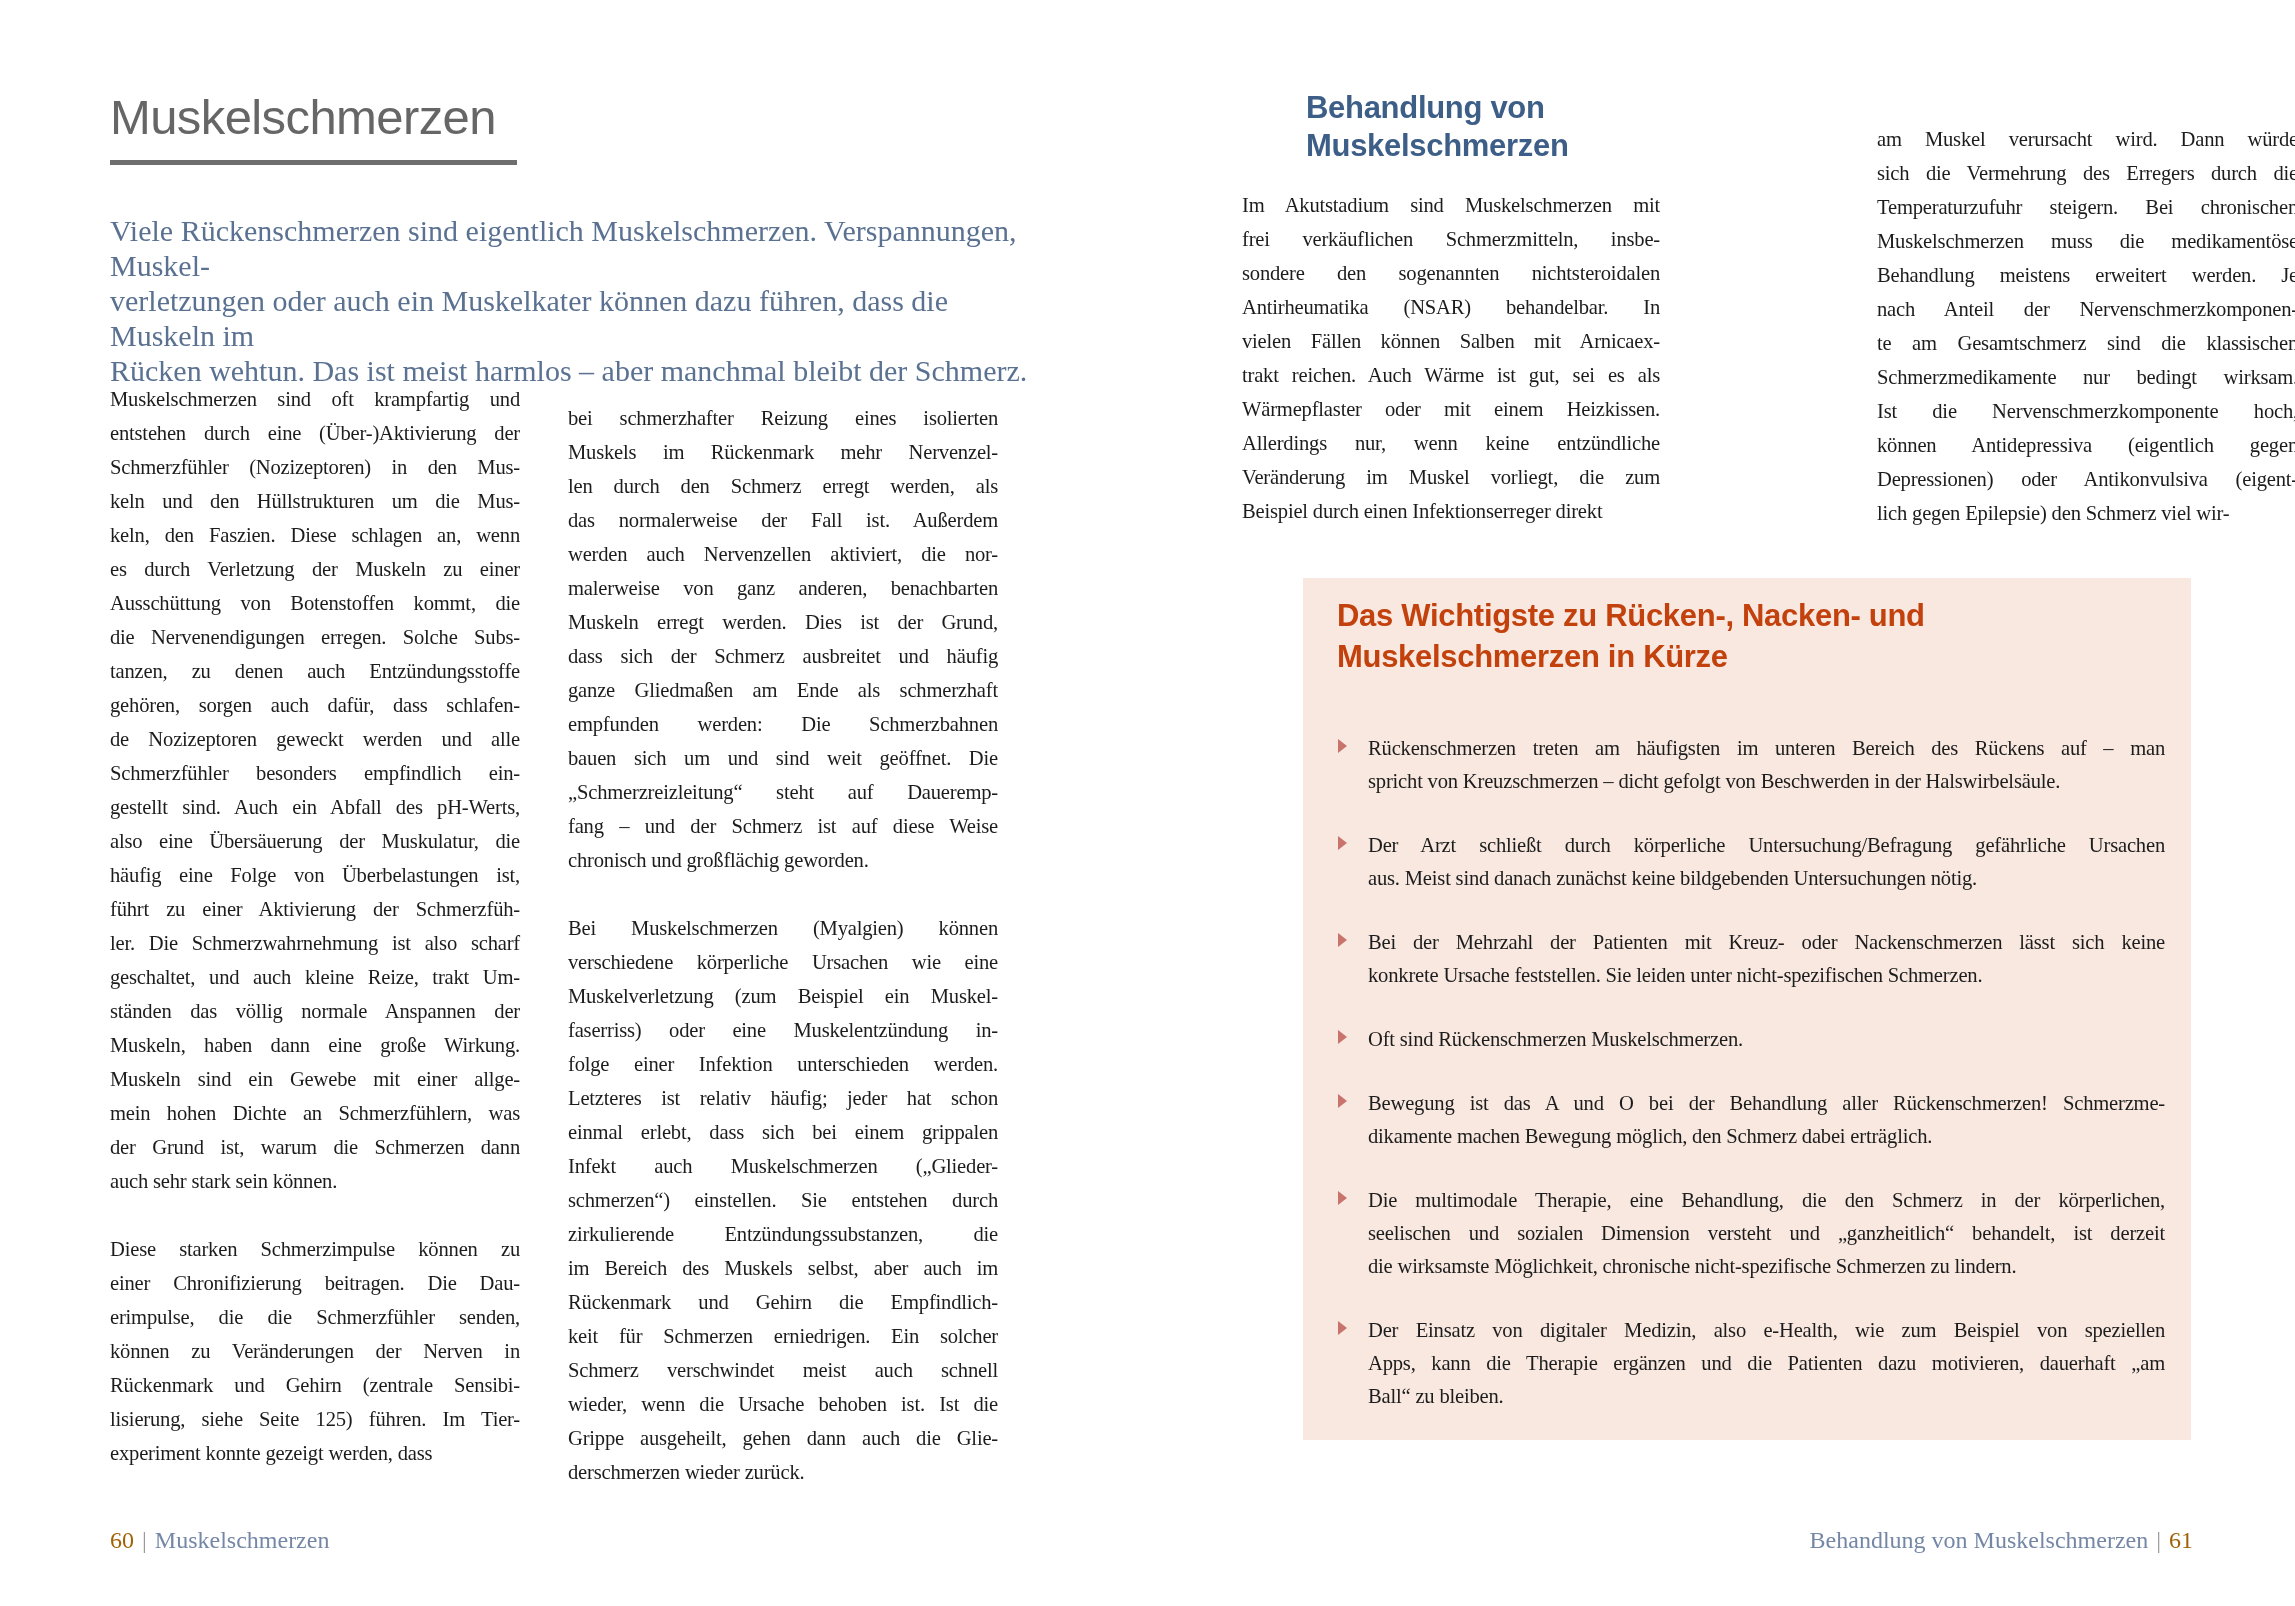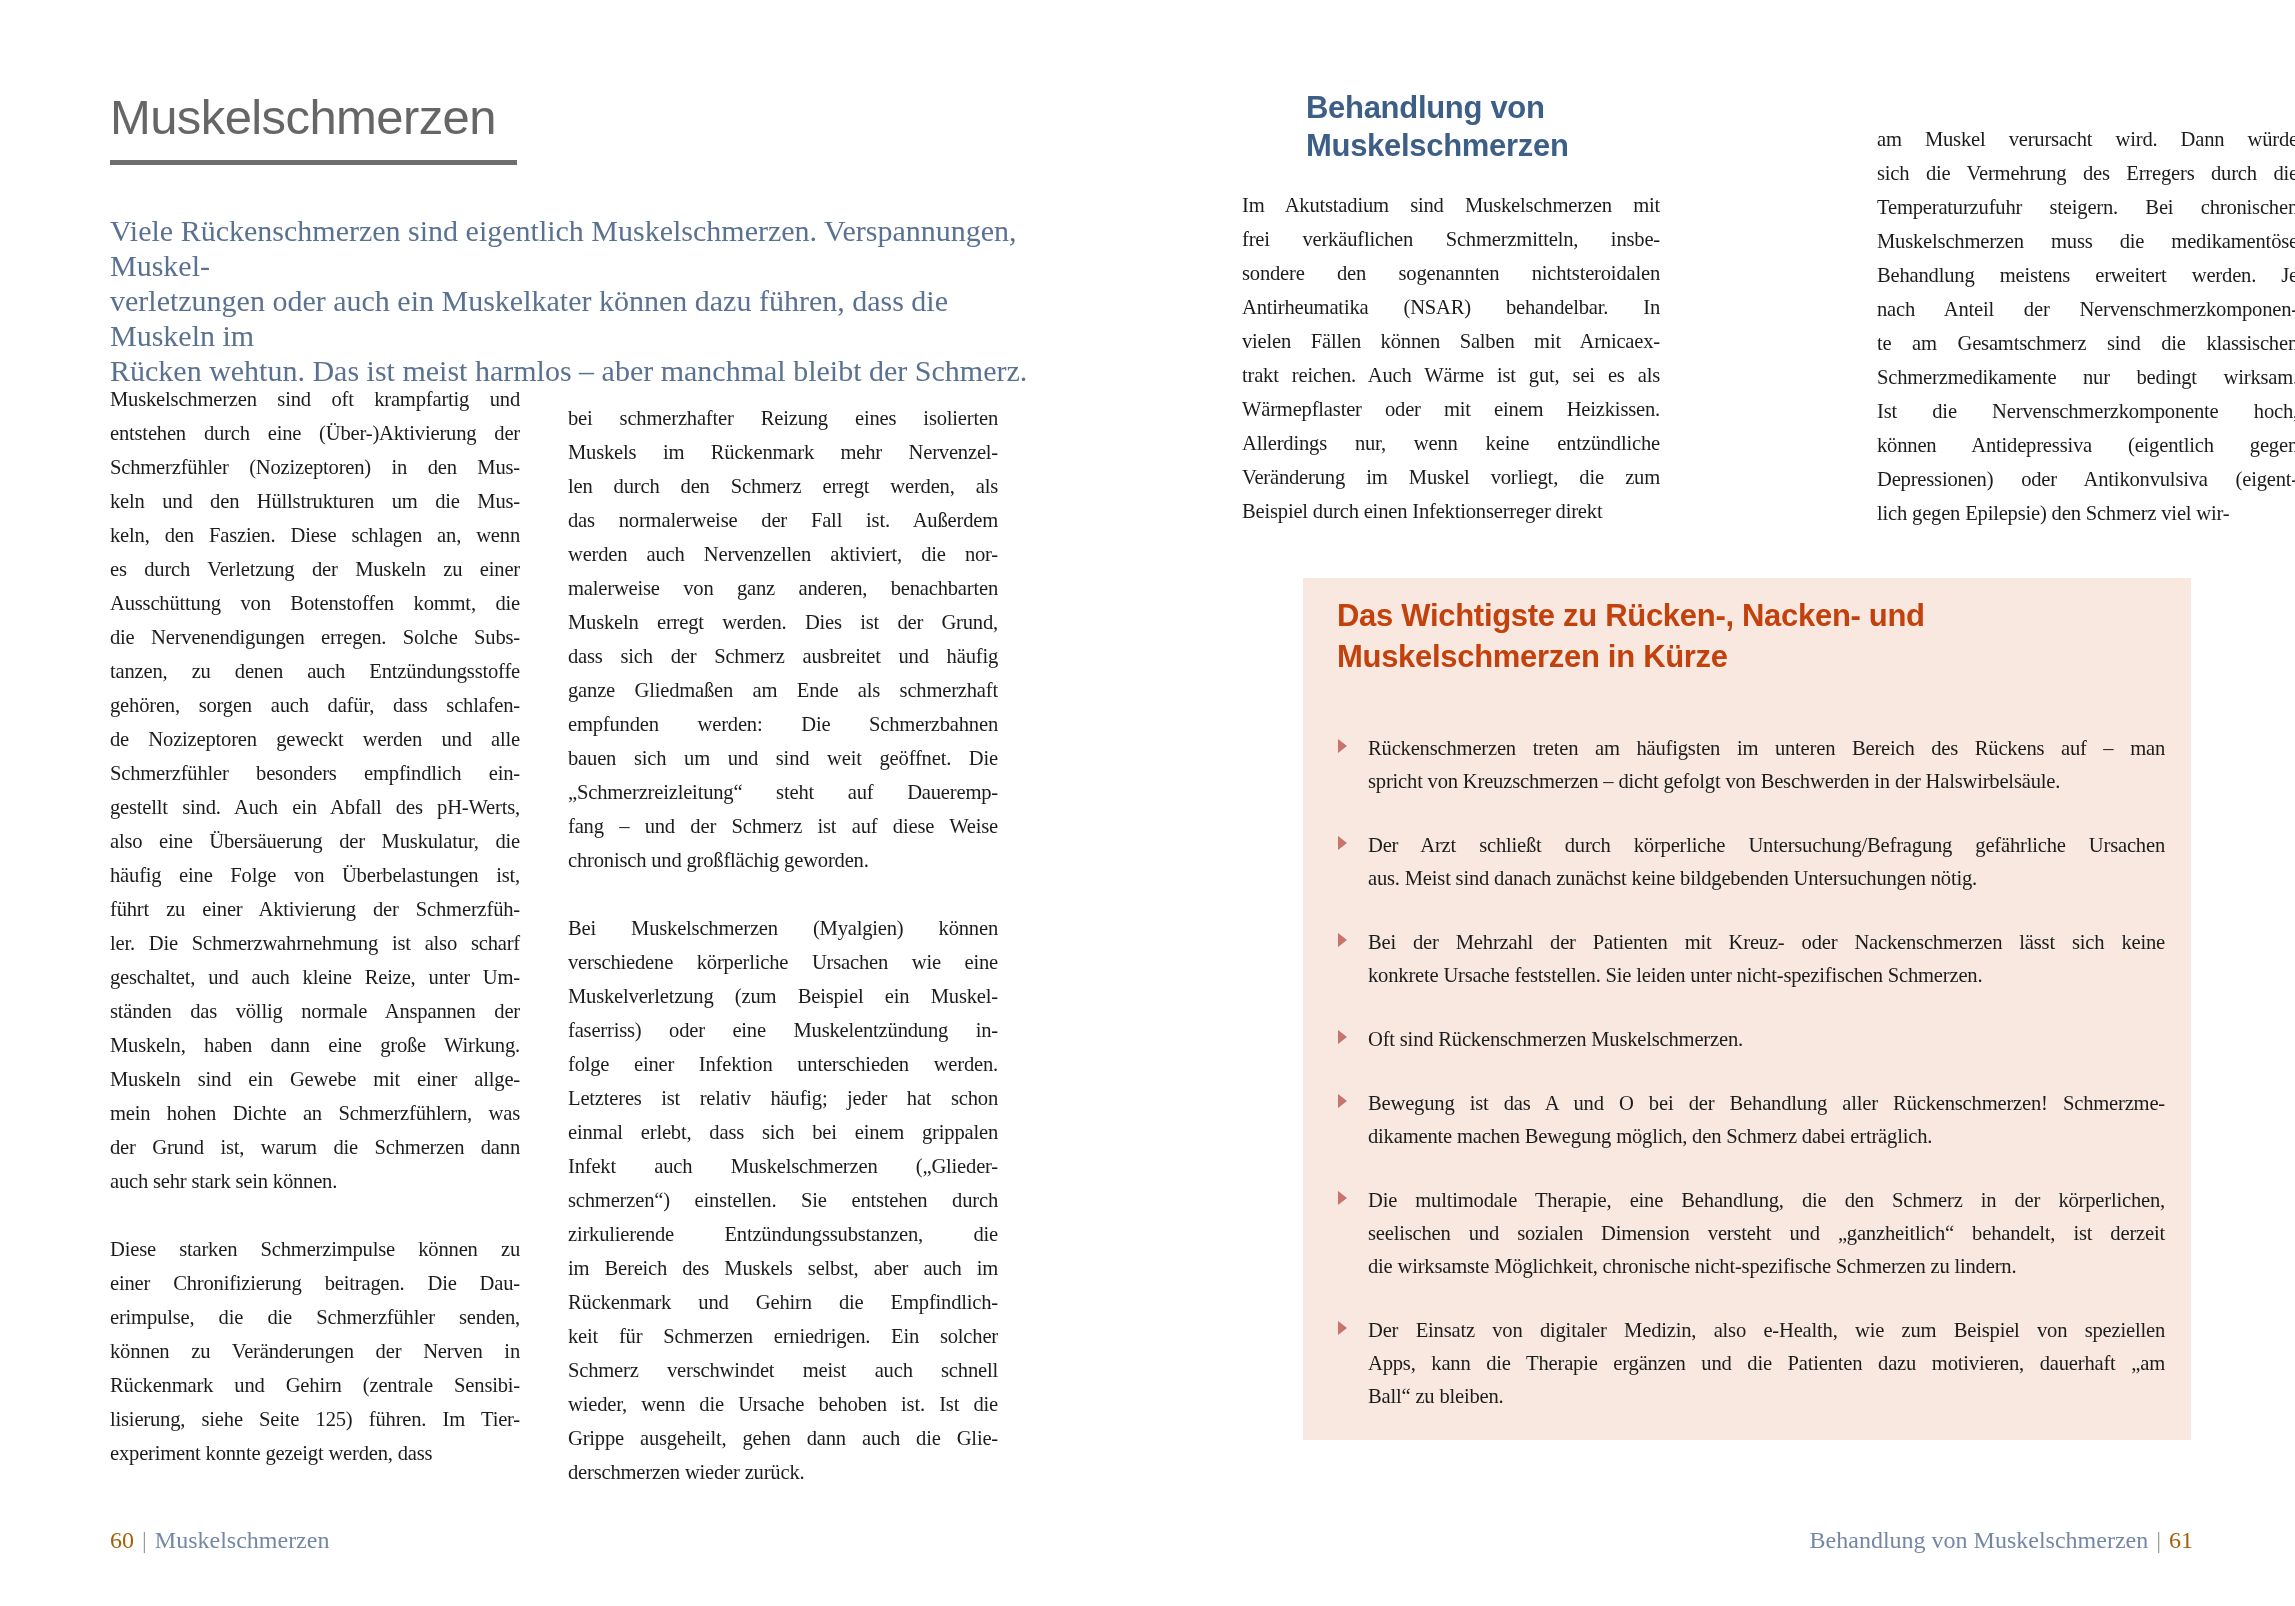--- a/index.html
+++ b/index.html
@@ -69,21 +69,21 @@
         <div class="jline">die Nervenendigungen erregen. Solche Subs-</div>
         <div class="jline">tanzen, zu denen auch Entzündungsstoffe</div>
         <div class="jline">gehören, sorgen auch dafür, dass schlafen-</div>
         <div class="jline">de Nozizeptoren geweckt werden und alle</div>
         <div class="jline">Schmerzfühler besonders empfindlich ein-</div>
         <div class="jline">gestellt sind. Auch ein Abfall des pH-Werts,</div>
         <div class="jline">also eine Übersäuerung der Muskulatur, die</div>
         <div class="jline">häufig eine Folge von Überbelastungen ist,</div>
         <div class="jline">führt zu einer Aktivierung der Schmerzfüh-</div>
         <div class="jline">ler. Die Schmerzwahrnehmung ist also scharf</div>
-        <div class="jline">geschaltet, und auch kleine Reize, unter Um-</div>
+        <div class="jline">geschaltet, und auch kleine Reize, trakt Um-</div>
         <div class="jline">ständen das völlig normale Anspannen der</div>
         <div class="jline">Muskeln, haben dann eine große Wirkung.</div>
         <div class="jline">Muskeln sind ein Gewebe mit einer allge-</div>
         <div class="jline">mein hohen Dichte an Schmerzfühlern, was</div>
         <div class="jline">der Grund ist, warum die Schmerzen dann</div>
         <div class="jline end">auch sehr stark sein können.</div>
       </div>
       <div class="para">
         <div class="jline">Diese starken Schmerzimpulse können zu</div>
         <div class="jline">einer Chronifizierung beitragen. Die Dau-</div>

